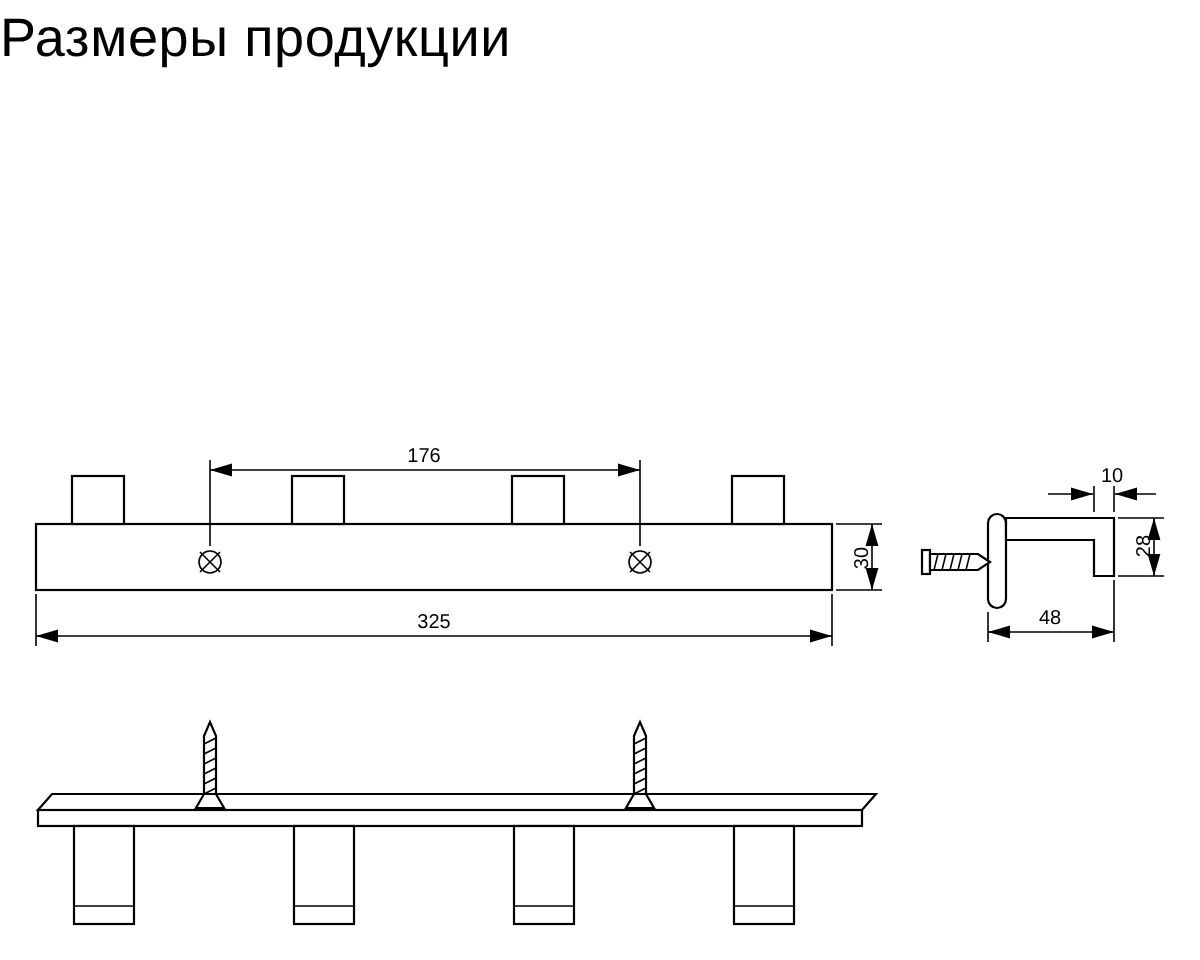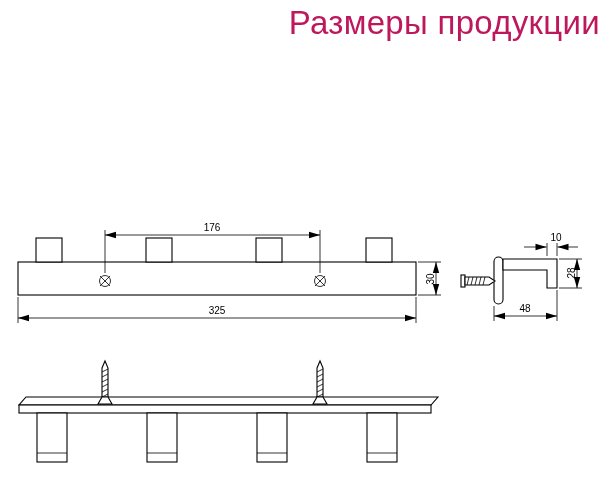--- a/index.html
+++ b/index.html
@@ -2,21 +2,21 @@
 <html><head>
 <meta charset="utf-8">
 <style>
   html,body{margin:0;padding:0;}
   body{
     width:600px;height:480px;background:#ffffff;position:relative;overflow:hidden;
     font-family:"Liberation Sans","DejaVu Sans",sans-serif;
   }
   h1.page-title{
     position:absolute;top:4px;left:0;width:100%;margin:0;
-    text-align:right;font-size:33px;font-weight:400;color:#be185d;
+    text-align:left;font-size:27px;font-weight:400;color:#000000;
     letter-spacing:.3px;
   }
   svg.drawing{position:absolute;top:0;left:0;}
   .outline{fill:#fff;stroke:#000;stroke-width:1.1;}
   .thin{stroke:#000;stroke-width:.8;fill:none;}
   .dim{stroke:#000;stroke-width:.8;fill:none;}
   text.dimtxt{font-family:"Liberation Sans","DejaVu Sans",sans-serif;font-size:10px;fill:#000;}
 </style>
 </head>
 <body>

